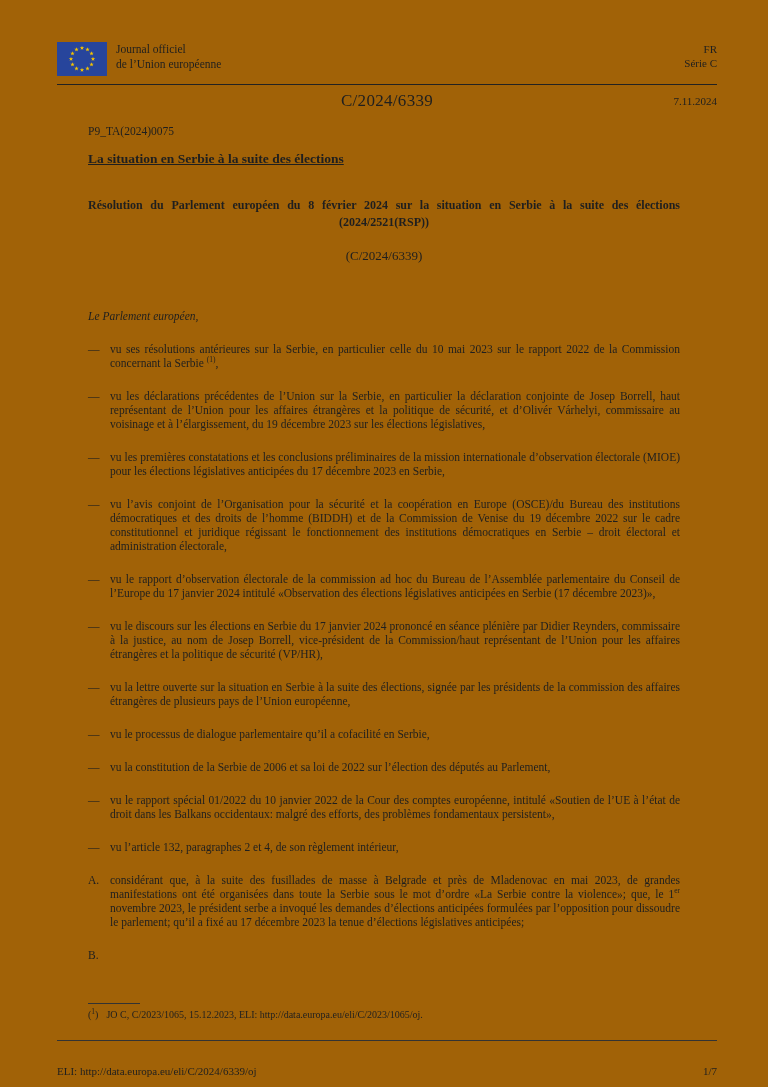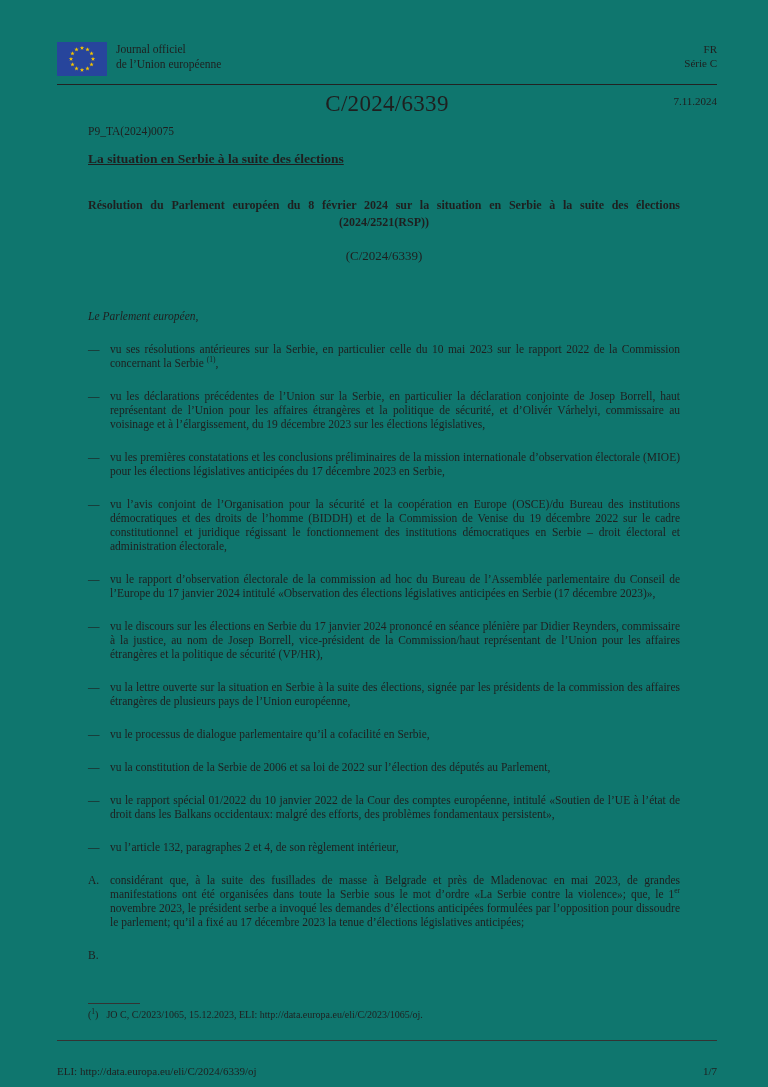--- a/index.html
+++ b/index.html
@@ -4,33 +4,33 @@
 <style>
   :root{
     --flag-blue:#27459C;
     --star-yellow:#F5C400;
     --ink:#1F1F1F;
   }
   html,body{margin:0;padding:0;background:#ffffff;}
   .page{
     position:relative;
     width:768px;height:1087px;
-    background:#0f766e;
+    background:#a16207;
     color:var(--ink);
     font-family:"Liberation Serif","DejaVu Serif",serif;
     overflow:hidden;
   }
   
   .header{position:absolute;top:42px;left:57px;width:660px;display:flex;align-items:flex-start;}
   .flag{width:50px;height:34px;flex:0 0 auto;}
   .journal{margin-left:9px;font-size:11.5px;line-height:15px;}
   .header-right{margin-left:auto;text-align:right;font-size:11px;line-height:14px;}
   .header-rule{position:absolute;top:84px;left:57px;width:660px;border-top:1.6px solid #222;}
   .docnum-row{position:absolute;top:91px;left:57px;width:660px;text-align:center;}
-  .doc-number{font-size:23px;letter-spacing:.3px;}
+  .doc-number{font-size:17px;letter-spacing:.3px;}
   .doc-date{position:absolute;right:0;top:4px;font-size:11px;}
   
   .p9{position:absolute;top:125px;left:88px;font-size:11.5px;}
   .title{position:absolute;top:151px;left:88px;width:592px;font-size:13.5px;font-weight:bold;text-decoration:underline;}
   .subtitle{
     position:absolute;top:197px;left:88px;width:592px;
     font-size:12px;font-weight:bold;line-height:17px;
     text-align:justify;text-align-last:center;
   }
   .cnum-centered{position:absolute;top:248px;left:88px;width:592px;text-align:center;font-size:13px;}

